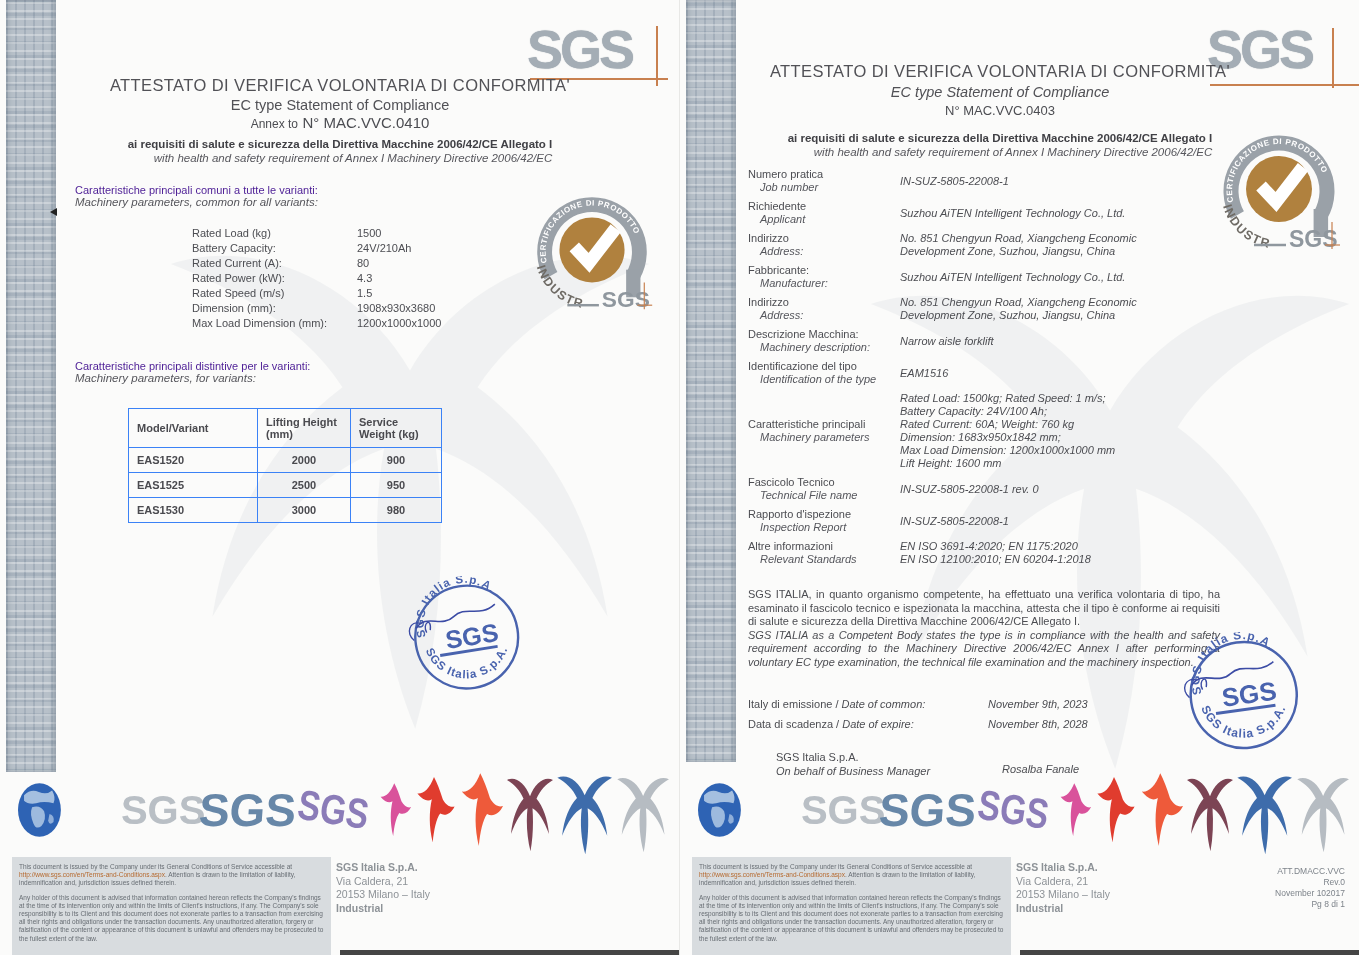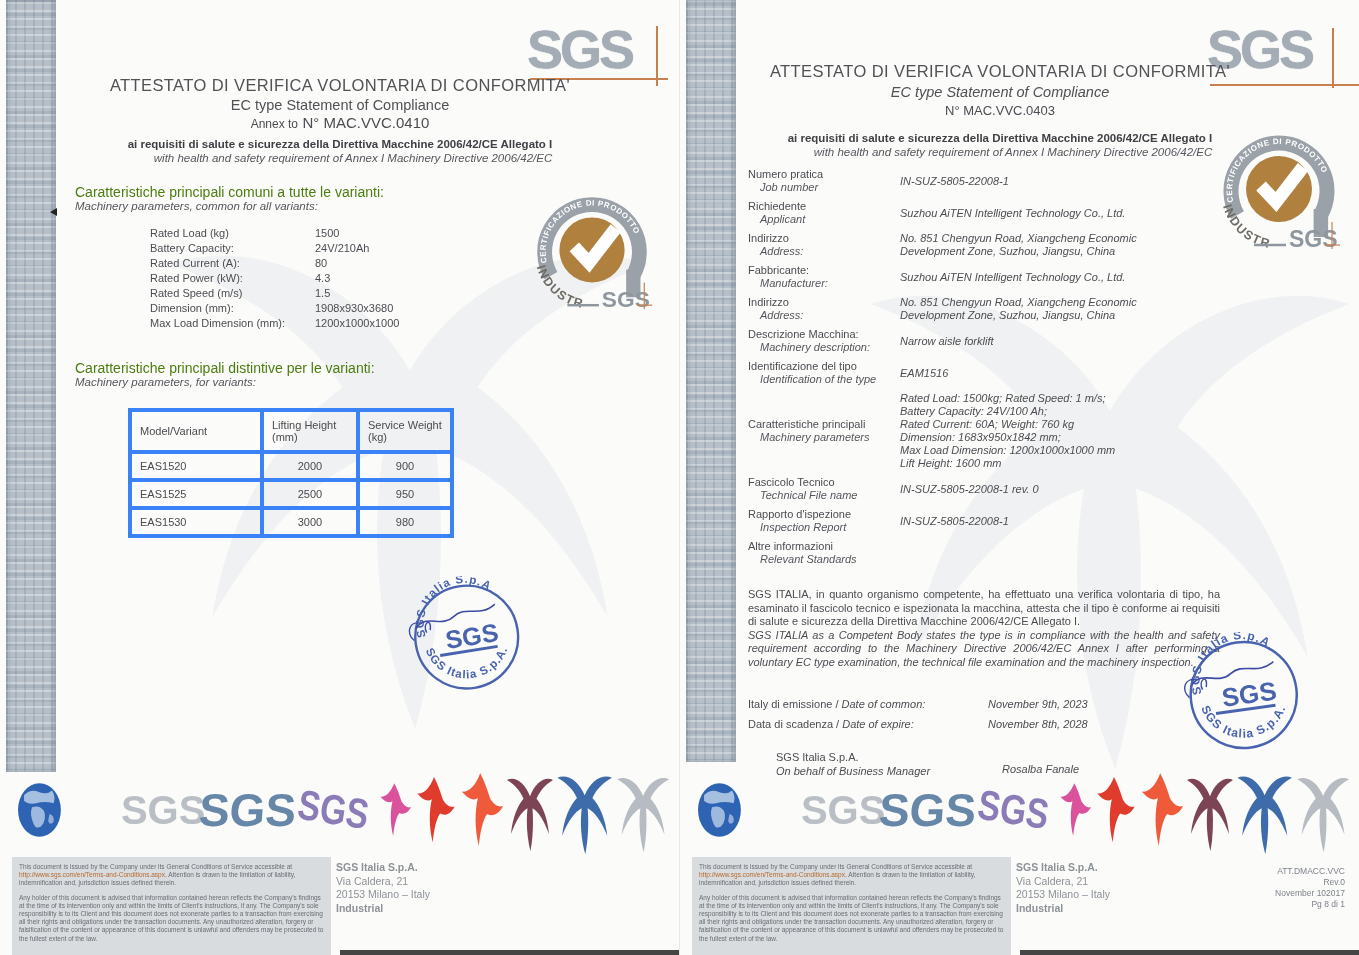--- a/index.html
+++ b/index.html
@@ -26,27 +26,27 @@
   .hdr{position:absolute;left:60px;width:560px;text-align:center;}
   .title{font-size:16.5px;letter-spacing:.4px;color:#515156;}
   .subtitle{font-size:14.5px;color:#515156;}
   .italic{font-style:italic;}
   .annex-prefix{font-size:12px;}
   .annex-num{font-size:15px;}
   .cert-num{font-size:13px;text-align:right;}
   .directive-it{font-size:11.5px;font-weight:bold;color:#404045;}
   .directive-en{font-size:11.5px;font-style:italic;color:#56565c;margin-left:26px;}
 
-  .section-it{font-size:14px;color:#4d7c0f;}
+  .section-it{font-size:11px;color:#4c1d95;}
   .section-en{font-size:11.5px;font-style:italic;color:#56565c;}
 
   .param-row{display:flex;font-size:11px;line-height:15px;}
-  .param-label{width:165px;}
+  .param-label{width:165px;margin-left:42px;}
   .vtable{border-collapse:collapse;font-size:11px;color:#4a4a4f;}
-  .vtable th,.vtable td{border:4px solid #3b82f6;font-weight:normal;text-align:left;
+  .vtable th,.vtable td{border:1px solid #3b82f6;font-weight:bold;text-align:left;
     padding:2px 8px;vertical-align:middle;}
   .vtable th{height:34px;}
   .vtable td{height:20px;}
   .vtable td.num{text-align:center;}
 
   .field-row{display:flex;align-items:center;margin-bottom:6px;font-size:11px;line-height:13px;}
   .field-labels{width:152px;flex:none;}
   .flabel-it{font-style:normal;}
   .flabel-en{font-style:italic;color:#55565c;margin-left:12px;}
   .field-value{width:330px;font-style:italic;white-space:pre-line;}
@@ -353,20 +353,22 @@
           <div class="flabel-it">Rapporto d'ispezione</div>
           <div class="flabel-en">Inspection Report</div>
         </div>
         <div class="field-value">IN-SUZ-5805-22008-1</div>
       </div>
     <div class="field-row">
         <div class="field-labels">
           <div class="flabel-it">Altre informazioni</div>
           <div class="flabel-en">Relevant Standards</div>
         </div>
+        <div class="field-value">EN ISO 3691-4:2020; EN 1175:2020
+EN ISO 12100:2010; EN 60204-1:2018</div>
       </div>
   </div>
 
   <div class="statement" style="position:absolute;left:68px;top:588px;width:472px">
     <div>SGS ITALIA, in quanto organismo competente, ha effettuato una verifica volontaria di tipo, ha esaminato il fascicolo tecnico e ispezionata la macchina, attesta che il tipo è conforme ai requisiti di salute e sicurezza della Direttiva Macchine 2006/42/CE Allegato I.</div>
     <div class="italic">SGS ITALIA as a Competent Body states the type is in compliance with the health and safety requirement according to the Machinery Directive 2006/42/EC Annex I after performing a voluntary EC type examination, the technical file examination and the machinery inspection.</div>
   </div>
 
   <div style="position:absolute;left:68px;top:697px">
     <div class="date-row">

